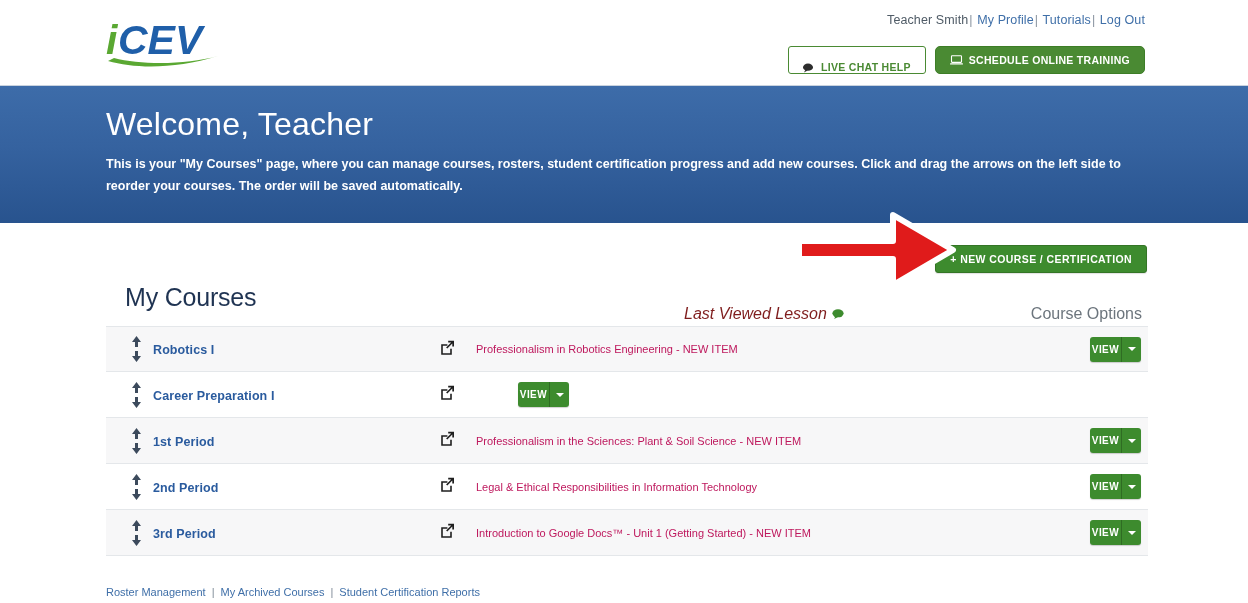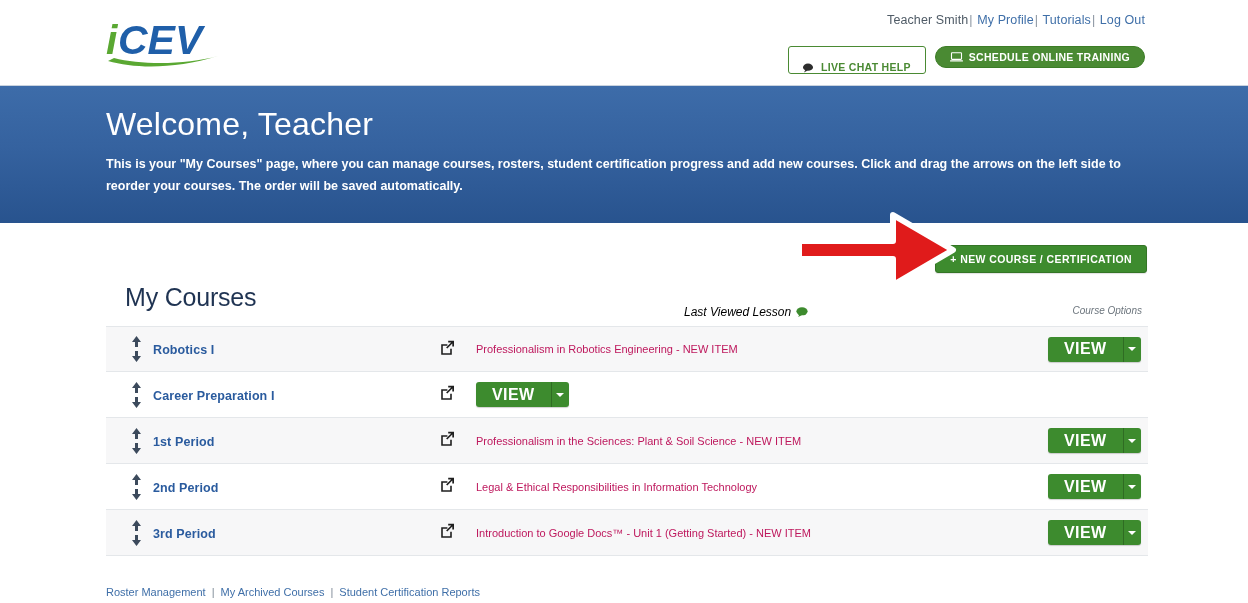--- a/index.html
+++ b/index.html
@@ -26,22 +26,22 @@
   .topbtns { position:absolute; right:103px; top:46px; display:flex; gap:9px; }
   .btn-chat {
     display:flex; align-items:flex-end; gap:6px;
     height:28px; padding:0 14px;
     border:1px solid #4a8a33; border-radius:3px;
     background:#fff; color:#4a8a33;
     font-size:10.5px; font-weight:bold; letter-spacing:.3px; white-space:nowrap;
   }
   .btn-train {
     display:flex; align-items:center; gap:6px;
-    height:22px; padding:0 14px;
-    border:1px solid #3d7d27; border-radius:11px;
+    height:28px; padding:0 14px;
+    border:1px solid #3d7d27; border-radius:5px;
     background:#4a8a33; color:#fff;
     font-size:10.5px; font-weight:bold; letter-spacing:.3px; white-space:nowrap;
   }
   .ico { display:inline-block; line-height:0; }
 
   
   .hero {
     position:relative; height:138px; width:100%;
     background:linear-gradient(180deg,#3d6ca9 0%,#35629f 45%,#28538e 100%);
     border-top:1px solid #c9d3df;
@@ -69,26 +69,26 @@
 
   
   .courses { position:absolute; left:106px; top:286px; width:1042px; }
   .courses-head { position:relative; height:40px;margin-left:13px; }
   .courses-title {
     position:absolute; left:6px; top:-3px;
     font-size:25px; color:#1f3352; font-weight:normal; letter-spacing:-.2px;
   }
   .col-lesson {
     position:absolute; left:565px; top:19px;
-    font-size:12px; font-style:italic; color:#000000;
+    font-size:16px; font-style:italic; color:#7f1d1d;
     display:flex; align-items:center; gap:5px;
   }
   .col-options {
     position:absolute; right:6px; top:19px;
-    font-size:10px; font-style:italic; color:#6c757d;
+    font-size:16px; color:#6c757d;
   }
 
   .row {
     position:relative; display:flex; align-items:center;
     border-bottom:1px solid #e4e7ea; min-height:46px;
   }
   .row.alt { background:#f7f7f8; }
   .row:first-of-type { border-top:1px solid #e4e7ea; }
 
   .cell-reorder { width:47px; flex:none; display:flex; flex-direction:column;
@@ -110,21 +110,21 @@
 
   .cell-actions { width:100px; flex:none; display:flex; justify-content:flex-end; padding-right:7px; }
   .viewbtn {
     display:flex; align-items:stretch; height:25px;
     border-radius:3px; overflow:hidden;
     box-shadow:0 1px 1px rgba(0,0,0,.18);
     background:#3d8b2e;
   }
   .viewbtn .vmain {
     display:flex; align-items:center; justify-content:center;
-    padding:0 16px; color:#fff; font-size:16px; font-weight:bold; letter-spacing:.4px;
+    padding:0 2px; color:#fff; font-size:10px; font-weight:bold; letter-spacing:.4px;
   }
   .viewbtn .vcaret {
     display:flex; align-items:center; justify-content:center;
     width:20px; border-left:1px solid #2f6c23; color:#fff;
   }
   .caret { width:0;height:0;border-left:4px solid transparent;border-right:4px solid transparent;border-top:4px solid #fff; }
 
   
   .footer {
     position:absolute; left:106px; top:586px;

